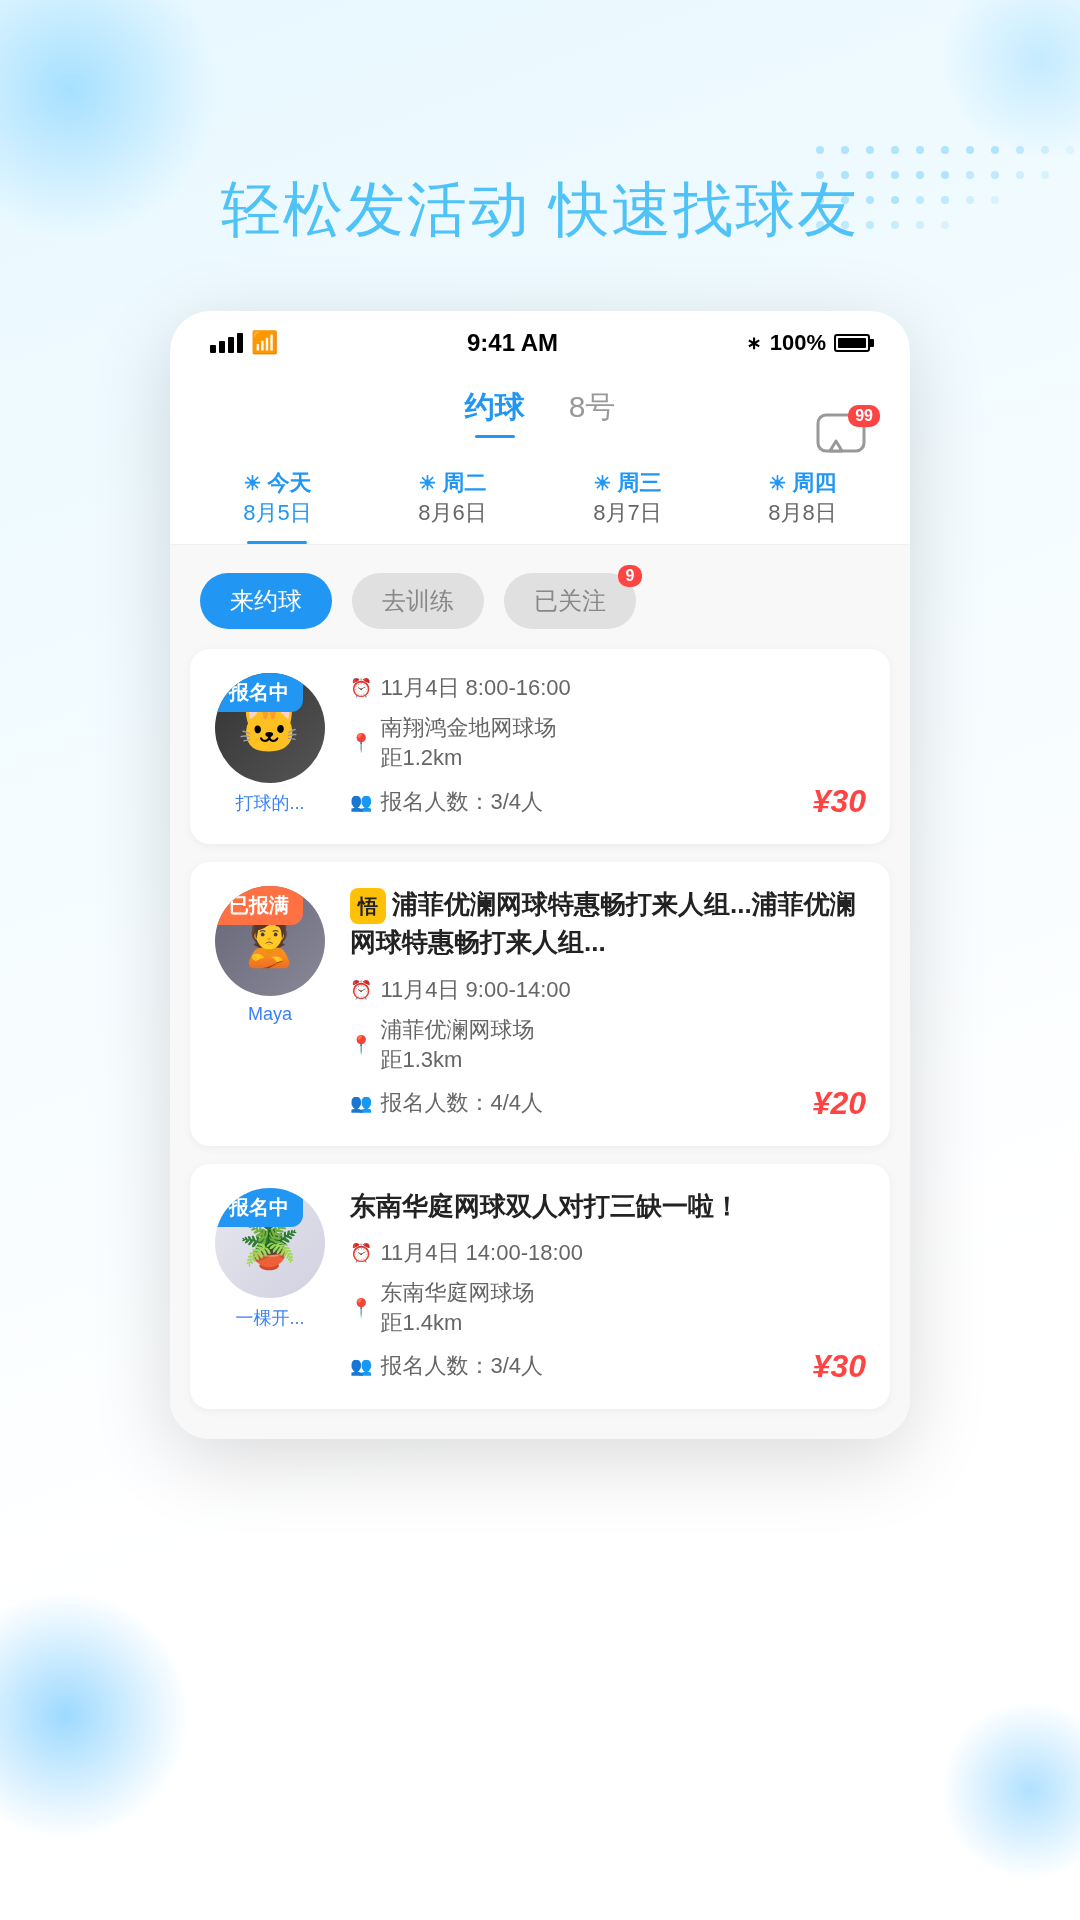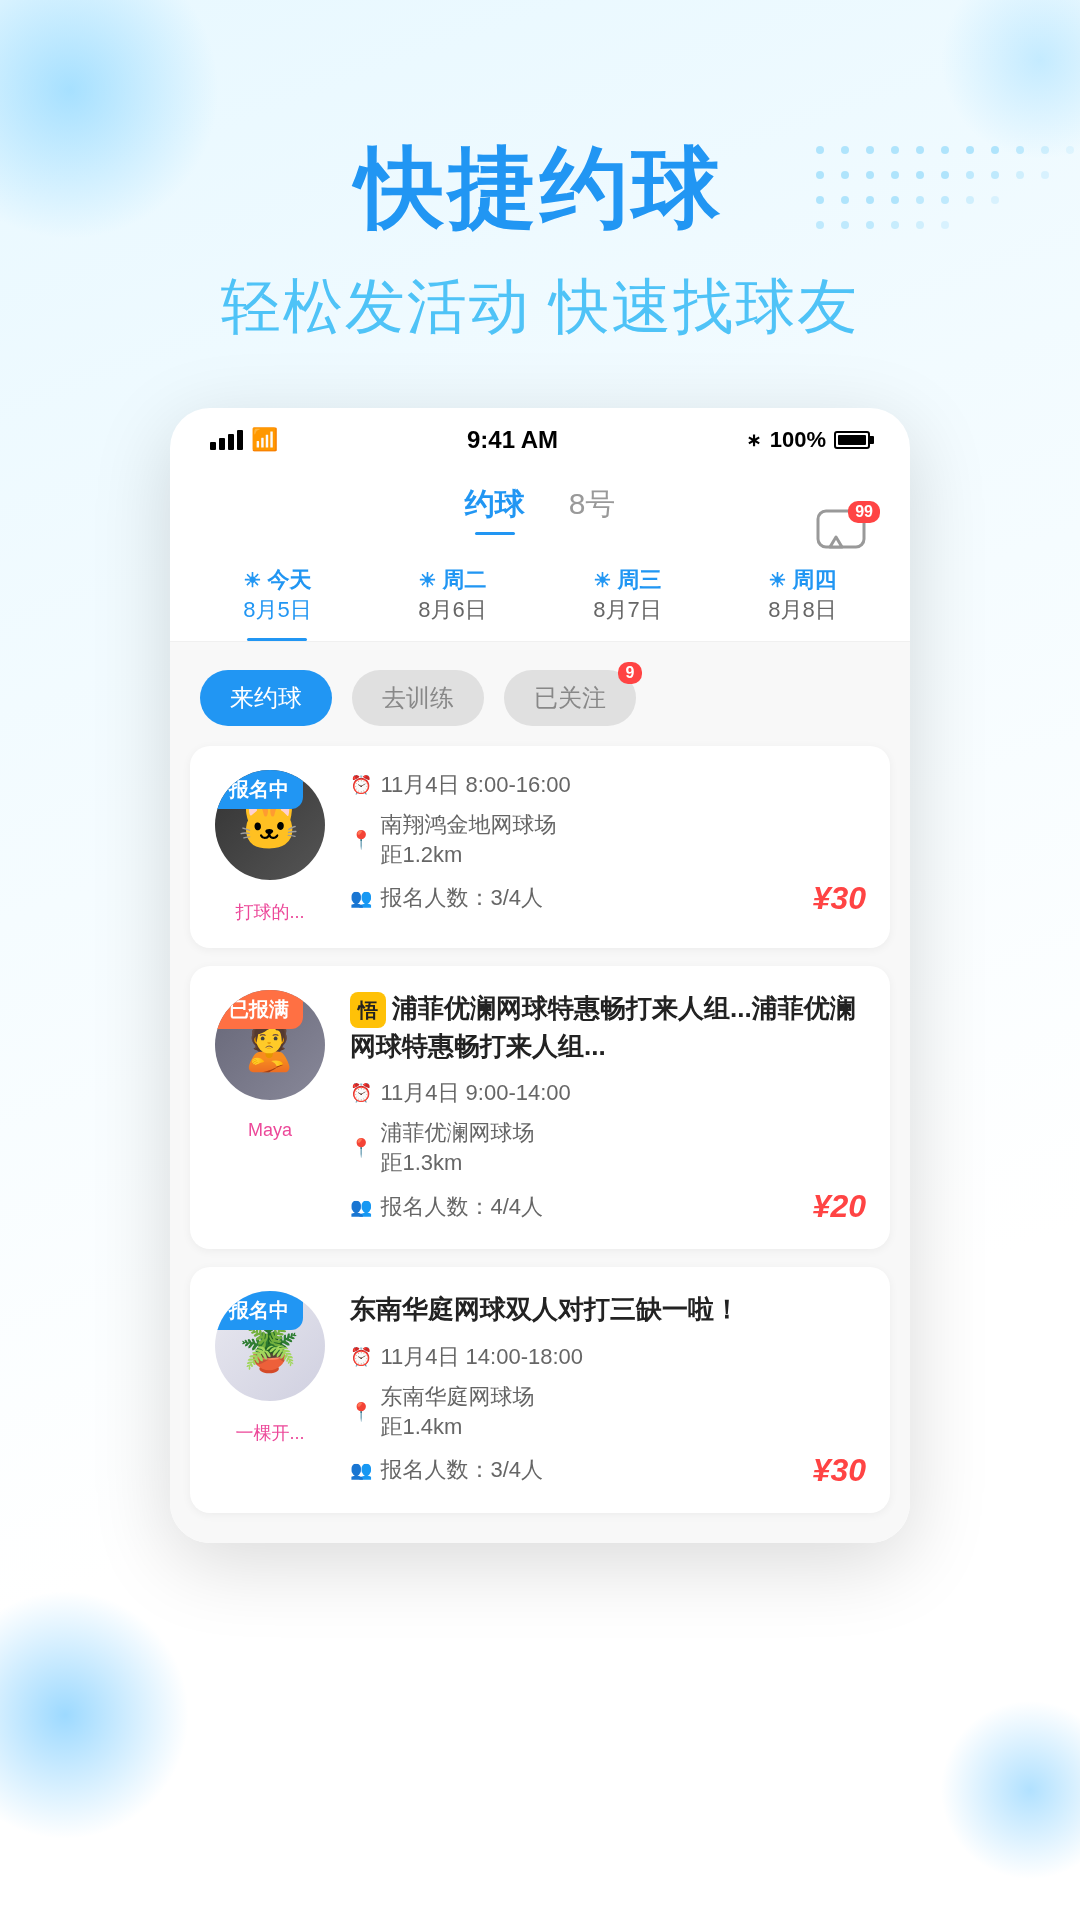--- a/index.html
+++ b/index.html
@@ -292,22 +292,22 @@
     }
     .card-avatar {
       width: 110px; height: 110px;
       border-radius: 50%;
       background: #ccc;
       overflow: hidden;
       position: relative;
     }
     .card-user-label {
       font-size: 18px;
-      color: #ec4899;
-      margin-top: 20px;
+      color: #3b82f6;
+      margin-top: 8px;
       text-align: center;
     }
     .status-badge {
       position: absolute;
       top: 0; left: 0;
       padding: 6px 14px;
       border-radius: 0 0 12px 0;
       font-size: 20px;
       color: #fff;
       font-weight: 600;
@@ -436,21 +436,20 @@
 
   <circle cx="20" cy="95" r="4" fill="#4fc3f7" opacity="0.3"></circle>
   <circle cx="45" cy="95" r="4" fill="#4fc3f7" opacity="0.3"></circle>
   <circle cx="70" cy="95" r="4" fill="#4fc3f7" opacity="0.3"></circle>
   <circle cx="95" cy="95" r="4" fill="#4fc3f7" opacity="0.25"></circle>
   <circle cx="120" cy="95" r="4" fill="#4fc3f7" opacity="0.2"></circle>
   <circle cx="145" cy="95" r="4" fill="#4fc3f7" opacity="0.15"></circle>
 </svg>
 
 <div class="header-section">
-  <div class="main-title">快捷约球</div>
   <div class="sub-title">轻松发活动  快速找球友</div>
 </div>
 
 <div class="phone-container">
 
   <div class="status-bar">
     <div class="status-left">
       <div class="signal-bars">
         <span style="height:8px"></span>
         <span style="height:12px"></span>

